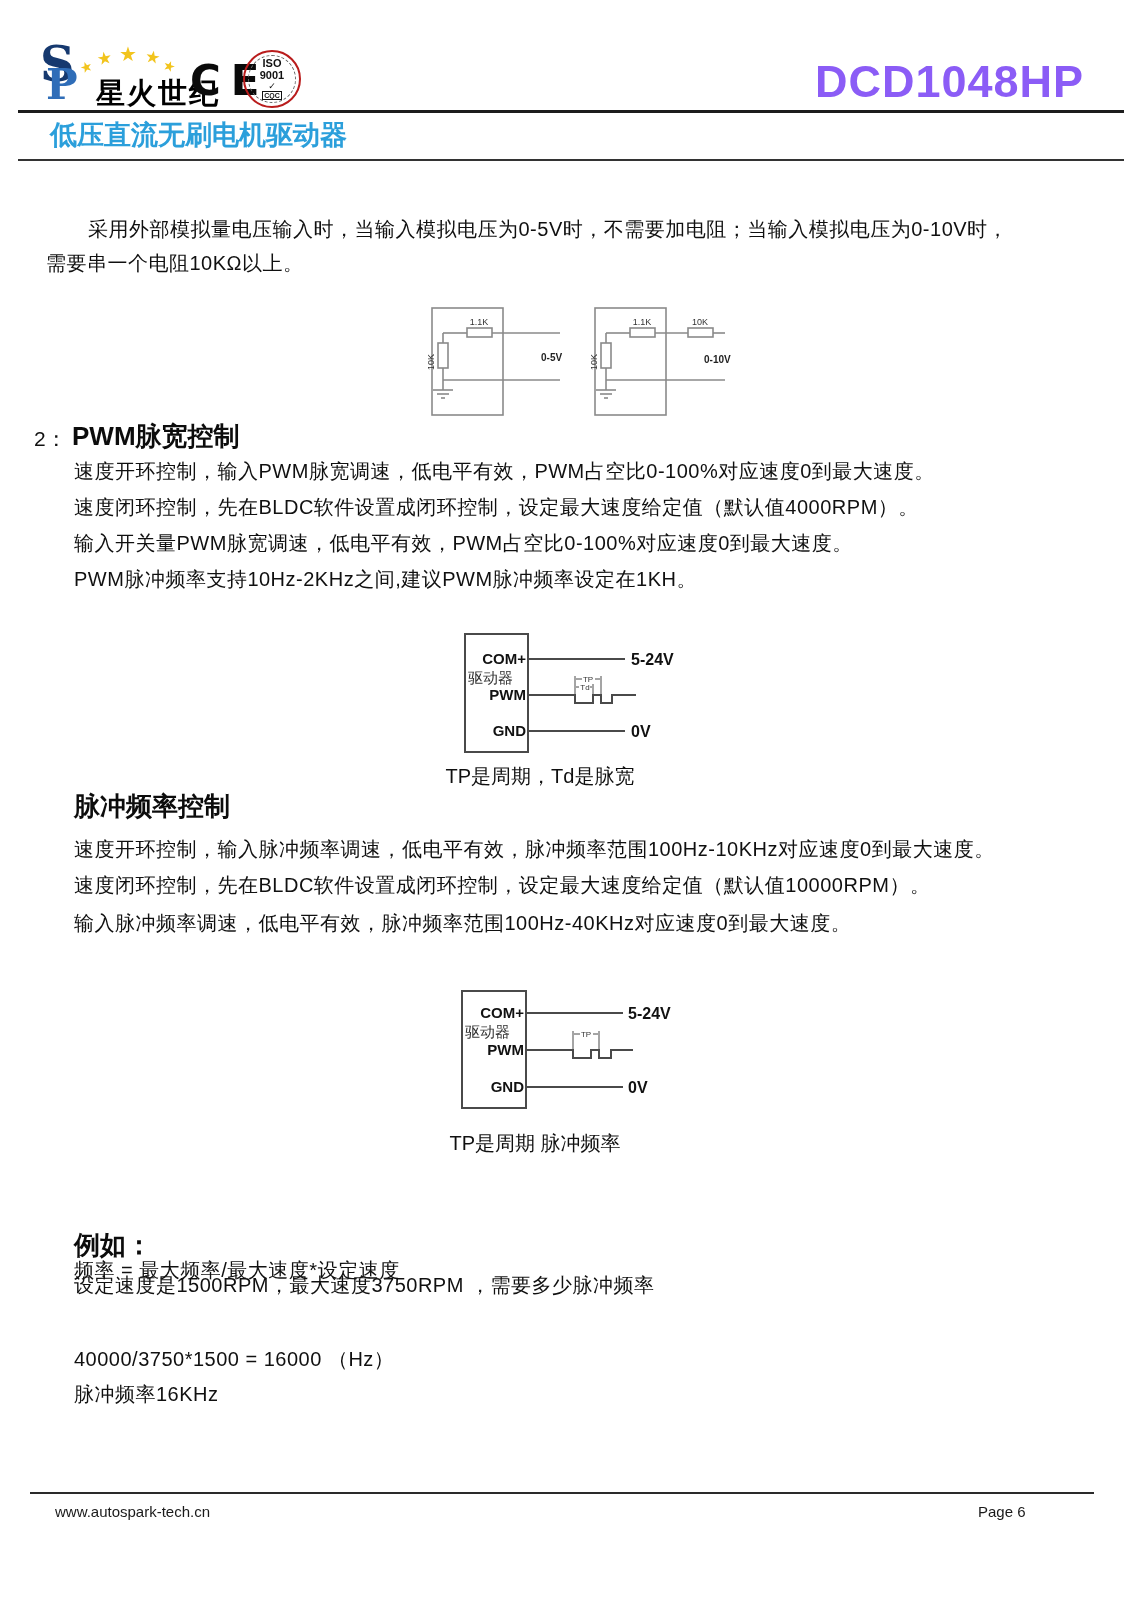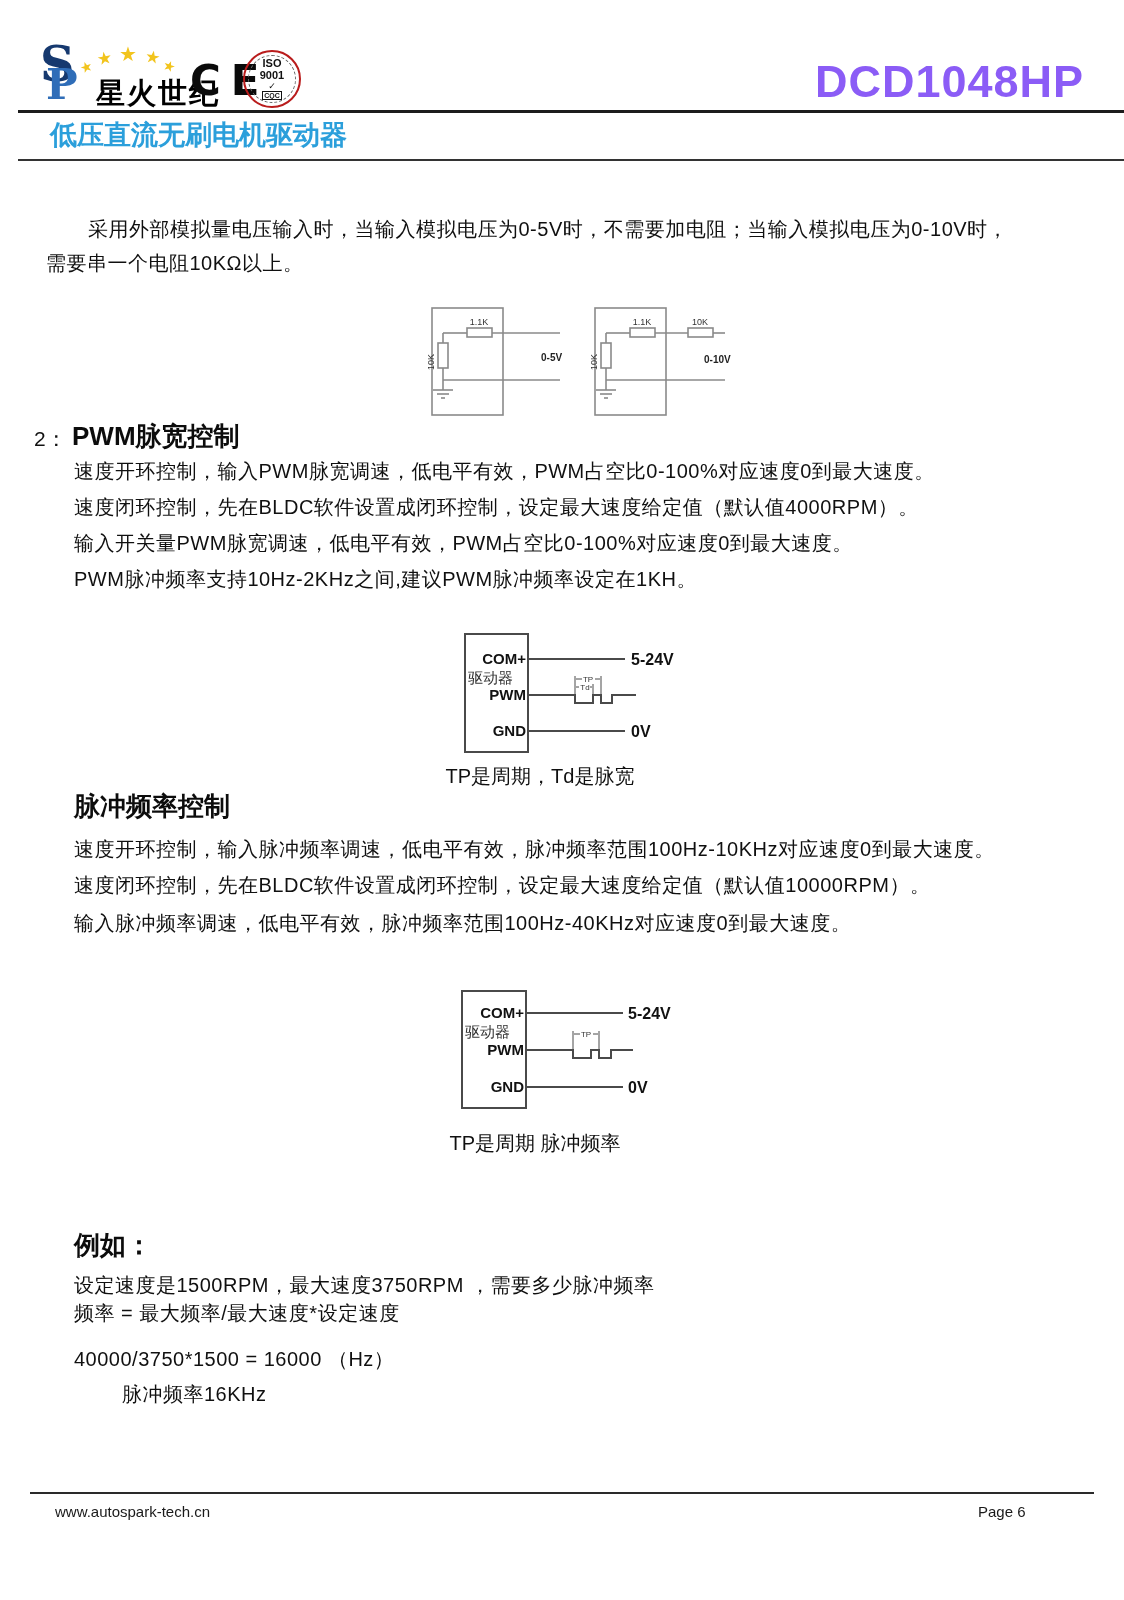--- a/index.html
+++ b/index.html
@@ -170,21 +170,21 @@
     <text x="89" y="112" text-anchor="end" font-size="15" font-weight="bold" fill="#111">GND</text>
     <text x="193" y="39" font-size="16" font-weight="bold" fill="#111">5-24V</text>
     <text x="193" y="113" font-size="16" font-weight="bold" fill="#111">0V</text>
     <text x="151" y="57" text-anchor="middle" font-size="8" fill="#333">TP</text>
   </svg>
 
   <div class="abs caption" style="left:370px; top:1130px; width:330px;">TP是周期 脉冲频率</div>
 
   <div class="abs heading" style="left:74px; top:1228px;">例如：</div>
   <div class="abs body-text" style="left:74px; top:1272px;">设定速度是1500RPM，最大速度3750RPM ，需要多少脉冲频率</div>
-  <div class="abs body-text" style="left:74px; top:1300px;">频率 = 最大频率/最大速度*设定速度</div>
+  <div class="abs body-text" style="left:74px; top:1257px;">频率 = 最大频率/最大速度*设定速度</div>
   <div class="abs body-text" style="left:74px; top:1346px;">40000/3750*1500 = 16000 （Hz）</div>
-  <div class="abs body-text" style="left:74px; top:1381px;margin-left:48px;">脉冲频率16KHz</div>
+  <div class="abs body-text" style="left:74px; top:1381px;">脉冲频率16KHz</div>
 
   <div class="rule" style="left:30px; top:1492px; width:1064px; height:2px; background:#2a2a2a;"></div>
   <div class="abs footer-text" style="left:55px; top:1503px;">www.autospark-tech.cn</div>
   <div class="abs footer-text" style="left:978px; top:1503px;">Page 6</div>
 
 </div>
 
 </body></html>

